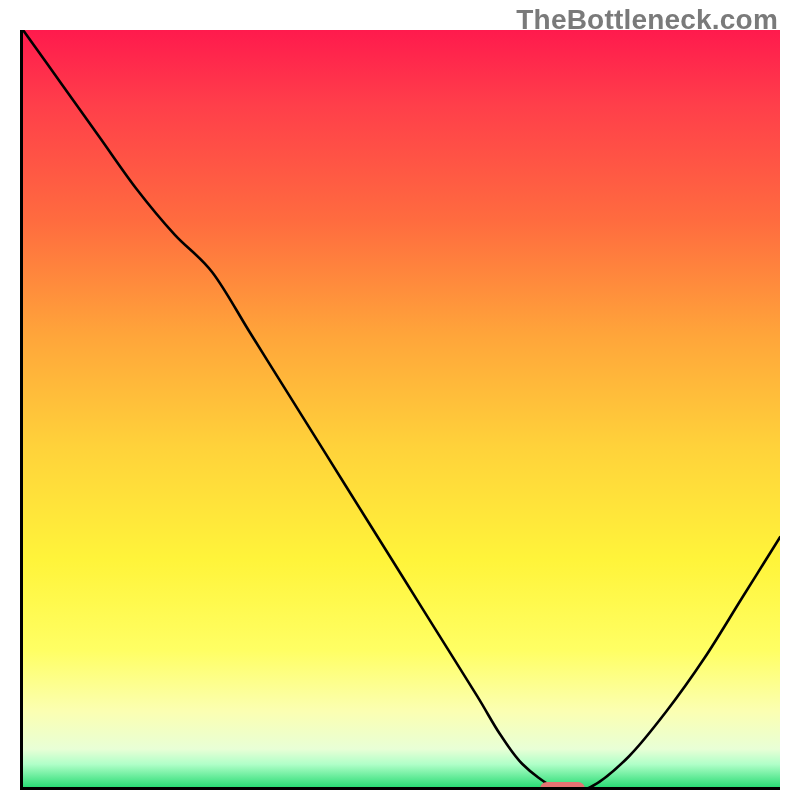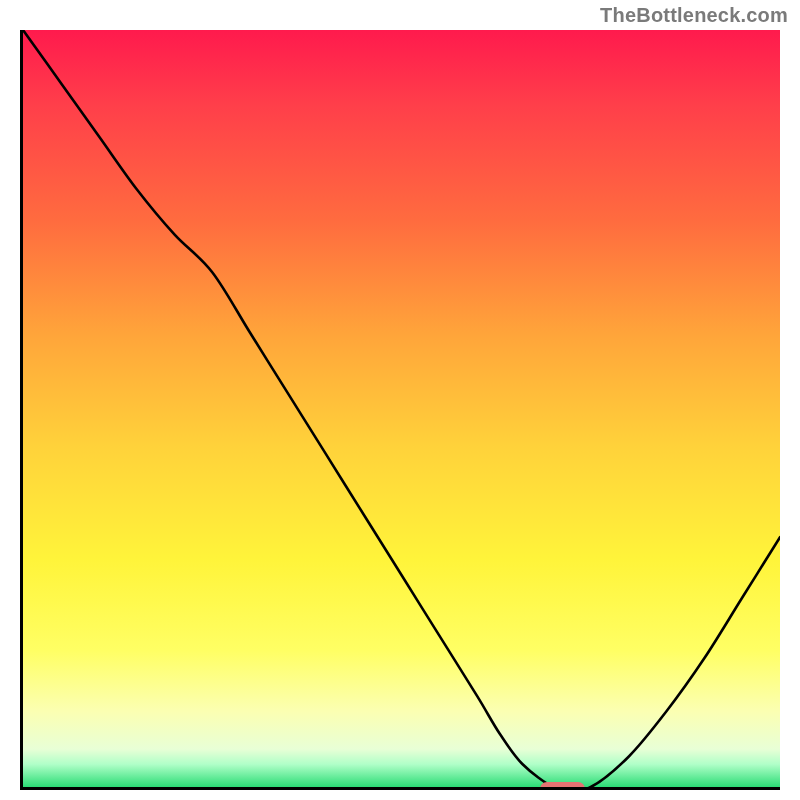--- a/index.html
+++ b/index.html
@@ -45,23 +45,23 @@
   .marker {
     position: absolute;
     width: 48px;
     height: 14px;
     background: #e57373;
     border-radius: 7px;
   }
   .watermark {
     position: absolute;
     top: 4px;
-    right: 12px;
+    right: 22px;
     font-family: Arial, Helvetica, sans-serif;
-    font-size: 20px;
+    font-size: 28px;
     font-weight: bold;
     color: #7a7a7a;
     letter-spacing: 0.2px;
   }
 </style>
 </head>
 <body>
 
 <div class="stage">
   <div class="watermark">TheBottleneck.com</div>

